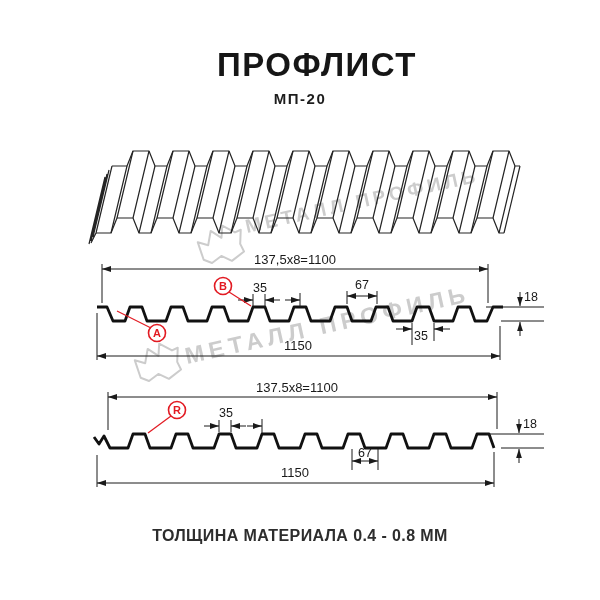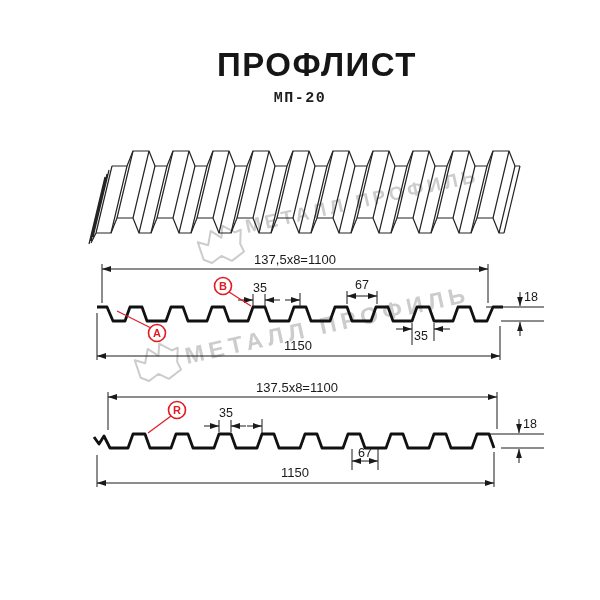--- a/index.html
+++ b/index.html
@@ -1,21 +1,21 @@
 <!DOCTYPE html>
 <html style="--accent_red: #e21a22; --line: #1a1a1a; --watermark: #cccccc;"><head>
 <meta charset="utf-8">
 <style>
   html,body{margin:0;padding:0;background:#fff;}
   .page{position:relative;width:600px;height:600px;background:#ffffff;overflow:hidden;
         font-family:"Liberation Sans",sans-serif;}
   .title{position:absolute;top:46px;left:0;width:600px;text-align:center;
          font-size:33px;font-weight:bold;letter-spacing:1.5px;color:#161616;margin:0;padding-left:17px;}
   .subtitle{position:absolute;top:90px;left:0;width:600px;text-align:center;
-         font-size:15px;font-weight:bold;letter-spacing:1.5px;color:#1d1d1d;font-family:Liberation Mono, monospace;}
+         font-size:15px;font-weight:bold;letter-spacing:1.5px;color:#1d1d1d;}
   .footer-note{position:absolute;top:527px;left:0;width:600px;text-align:center;
          font-size:16px;font-weight:bold;letter-spacing:.4px;color:#2d2d2d;}
   svg{position:absolute;left:0;top:0;}
   .thin{stroke:#1a1a1a;stroke-width:1;fill:none;}
   .thick{stroke:#111;stroke-width:2.8;fill:none;stroke-linejoin:round;}
   .sheet{stroke:#242424;stroke-width:1.2;fill:none;stroke-linejoin:round;}
   .dimtext{font-family:"Liberation Sans",sans-serif;font-size:13px;fill:#1a1a1a;}
   .dimsmall{font-family:"Liberation Sans",sans-serif;font-size:12.5px;fill:#1a1a1a;}
   .red{stroke:var(--accent_red,#e21a22);fill:none;}
   .redletter{font-family:"Liberation Sans",sans-serif;font-size:11px;font-weight:bold;
@@ -202,13 +202,14 @@
       </g>
 
       <g>
         <line class="red" stroke-width="1.2" x1="171" y1="416" x2="148" y2="433"></line>
         <circle class="red" stroke-width="1.6" cx="177" cy="410" r="8.5" fill="#ffffff"></circle>
         <text class="redletter" x="177" y="414" text-anchor="middle">R</text>
       </g>
     </g>
   </svg>
 
+  <div class="footer-note">ТОЛЩИНА МАТЕРИАЛА 0.4 - 0.8 ММ</div>
 </div>
 
 </body></html>

